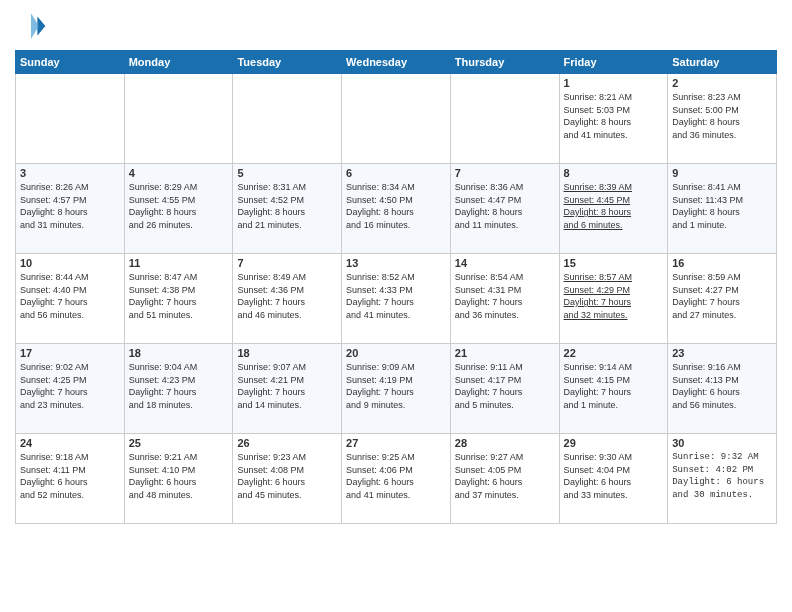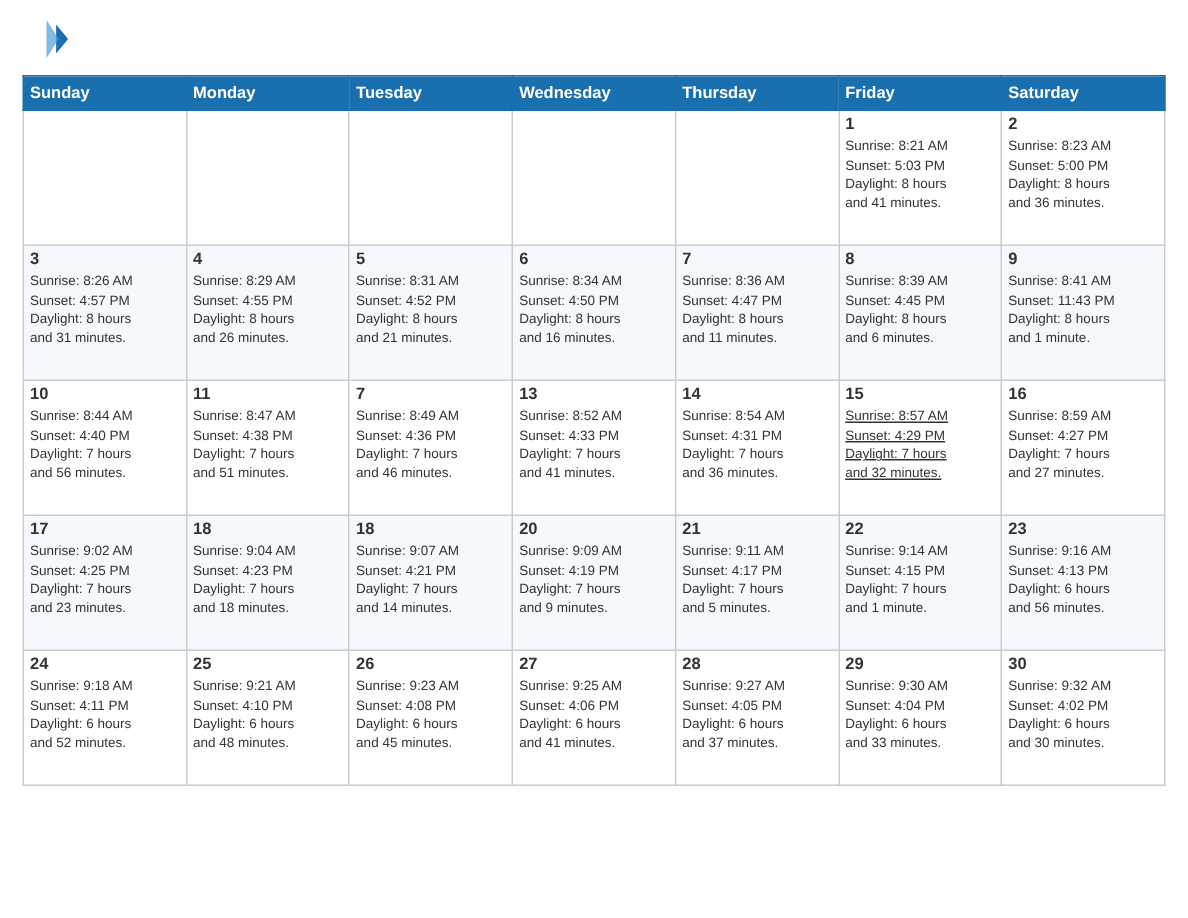--- a/index.html
+++ b/index.html
@@ -179,21 +179,21 @@
           </td>
           <td>
             <div class="day-number">7</div>
             <div class="day-info" style="white-space: pre-line;">Sunrise: 8:36 AM
 Sunset: 4:47 PM
 Daylight: 8 hours
 and 11 minutes.</div>
           </td>
           <td>
             <div class="day-number">8</div>
-            <div class="day-info" style="white-space: pre-line;">Sunrise: 8:39 AM
+            <div class="day-info" style="white-space: pre-line; text-decoration: underline;">Sunrise: 8:39 AM
 Sunset: 4:45 PM
 Daylight: 8 hours
 and 6 minutes.</div>
           </td>
           <td>
             <div class="day-number">9</div>
             <div class="day-info" style="white-space: pre-line;">Sunrise: 8:41 AM
 Sunset: 11:43 PM
 Daylight: 8 hours
 and 1 minute.</div>
@@ -339,21 +339,21 @@
           </td>
           <td>
             <div class="day-number">29</div>
             <div class="day-info" style="white-space: pre-line;">Sunrise: 9:30 AM
 Sunset: 4:04 PM
 Daylight: 6 hours
 and 33 minutes.</div>
           </td>
           <td>
             <div class="day-number">30</div>
-            <div class="day-info" style="white-space: pre-line;">Sunrise: 9:32 AM
+            <div class="day-info" style="white-space: pre-line; font-family: Liberation Mono, monospace;">Sunrise: 9:32 AM
 Sunset: 4:02 PM
 Daylight: 6 hours
 and 30 minutes.</div>
           </td>
         </tr>
       </tbody>
   </table>
 </div>
 
 </body></html>

